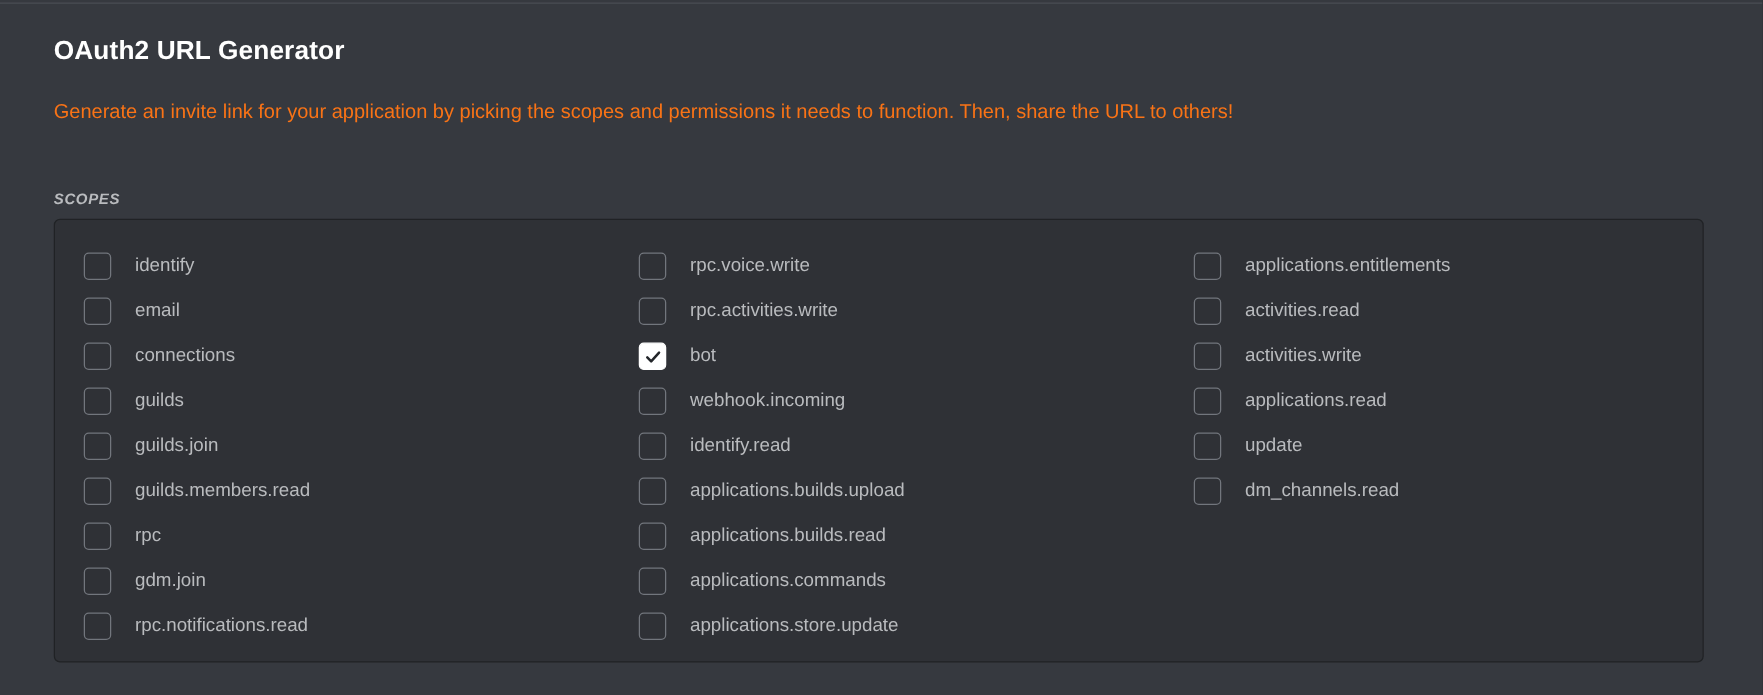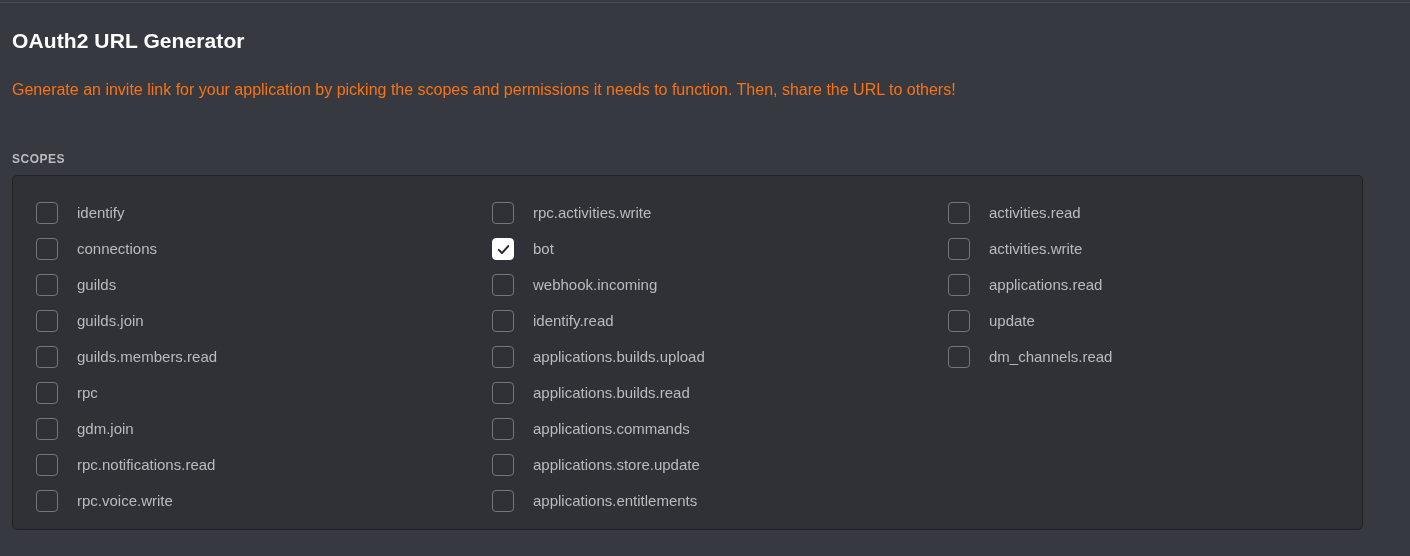--- a/index.html
+++ b/index.html
@@ -21,21 +21,21 @@
   .top-rule {
     position: absolute;
     top: 2px;
     left: 0;
     width: 100%;
     height: 1px;
     background: #4a4d54;
   }
 
   .page {
-    padding: 24px 24px 0 12px;
+    padding: 24px 24px 0 43px;
   }
 
   .page-title {
     color: #ffffff;
     font-size: 21px;
     font-weight: bold;
     letter-spacing: 0.1px;
     line-height: 26px;
     margin-top: 4px;
   }
@@ -48,39 +48,40 @@
     margin-top: 26px;
   }
 
   .section-label {
     color: #b9bbbe;
     font-size: 12px;
     font-weight: bold;
     letter-spacing: 0.5px;
     text-transform: uppercase;
     margin-top: 52px;
+    font-style: italic;
   }
 
   .scopes-panel {
     margin-top: 9px;
     margin-right: 23px;
     background: #2f3136;
     border: 1px solid #202225;
     border-radius: 5px;
     height: 355px;
     padding: 19px 0 0 23px;
   }
 
   .scopes-grid {
     display: flex;
     flex-direction: column;
     flex-wrap: wrap;
     align-content: flex-start;
     height: 324px;
-    column-gap: 12px;
+    column-gap: 0;
   }
 
   .scope-item {
     display: flex;
     align-items: center;
     height: 36px;
     width: 444px;
     cursor: pointer;
   }
 
@@ -132,20 +133,24 @@
   <div class="section-label">SCOPES</div>
 
   <div class="scopes-panel">
     <div class="scopes-grid">
         <div class="scope-item">
           <span class="checkbox"></span>
           <span class="scope-label">identify</span>
         </div>
         <div class="scope-item">
           <span class="checkbox"></span>
+          <span class="scope-label">email</span>
+        </div>
+        <div class="scope-item">
+          <span class="checkbox"></span>
           <span class="scope-label">connections</span>
         </div>
         <div class="scope-item">
           <span class="checkbox"></span>
           <span class="scope-label">guilds</span>
         </div>
         <div class="scope-item">
           <span class="checkbox"></span>
           <span class="scope-label">guilds.join</span>
         </div>

